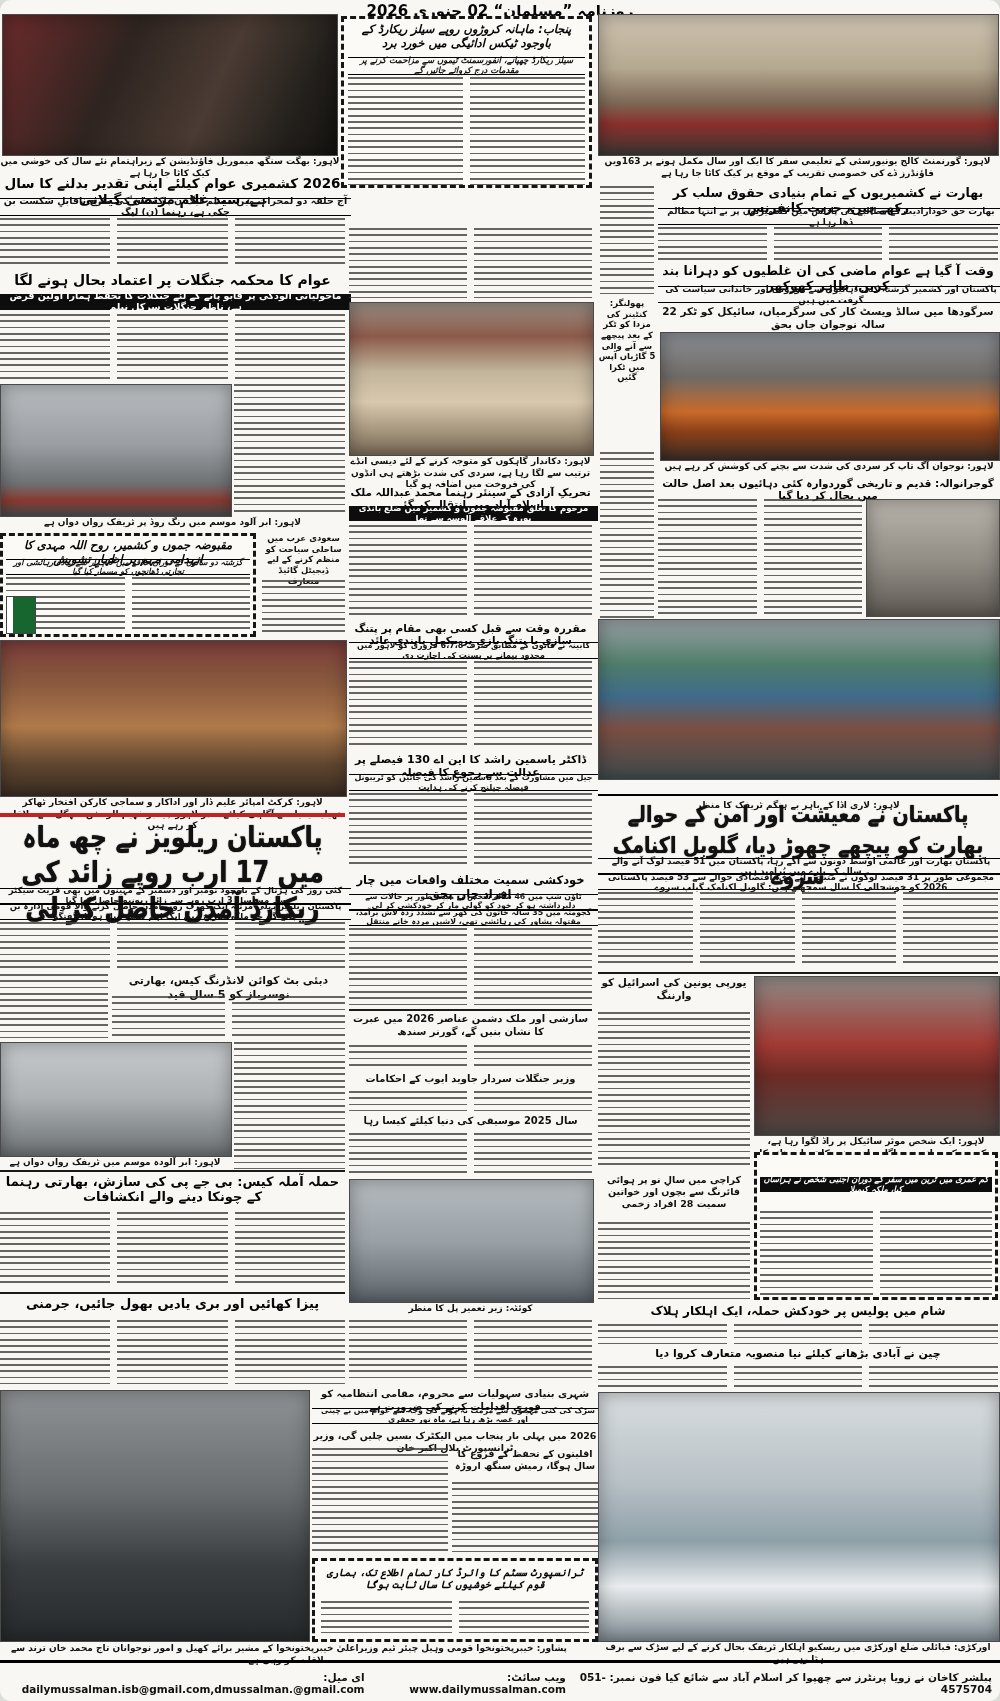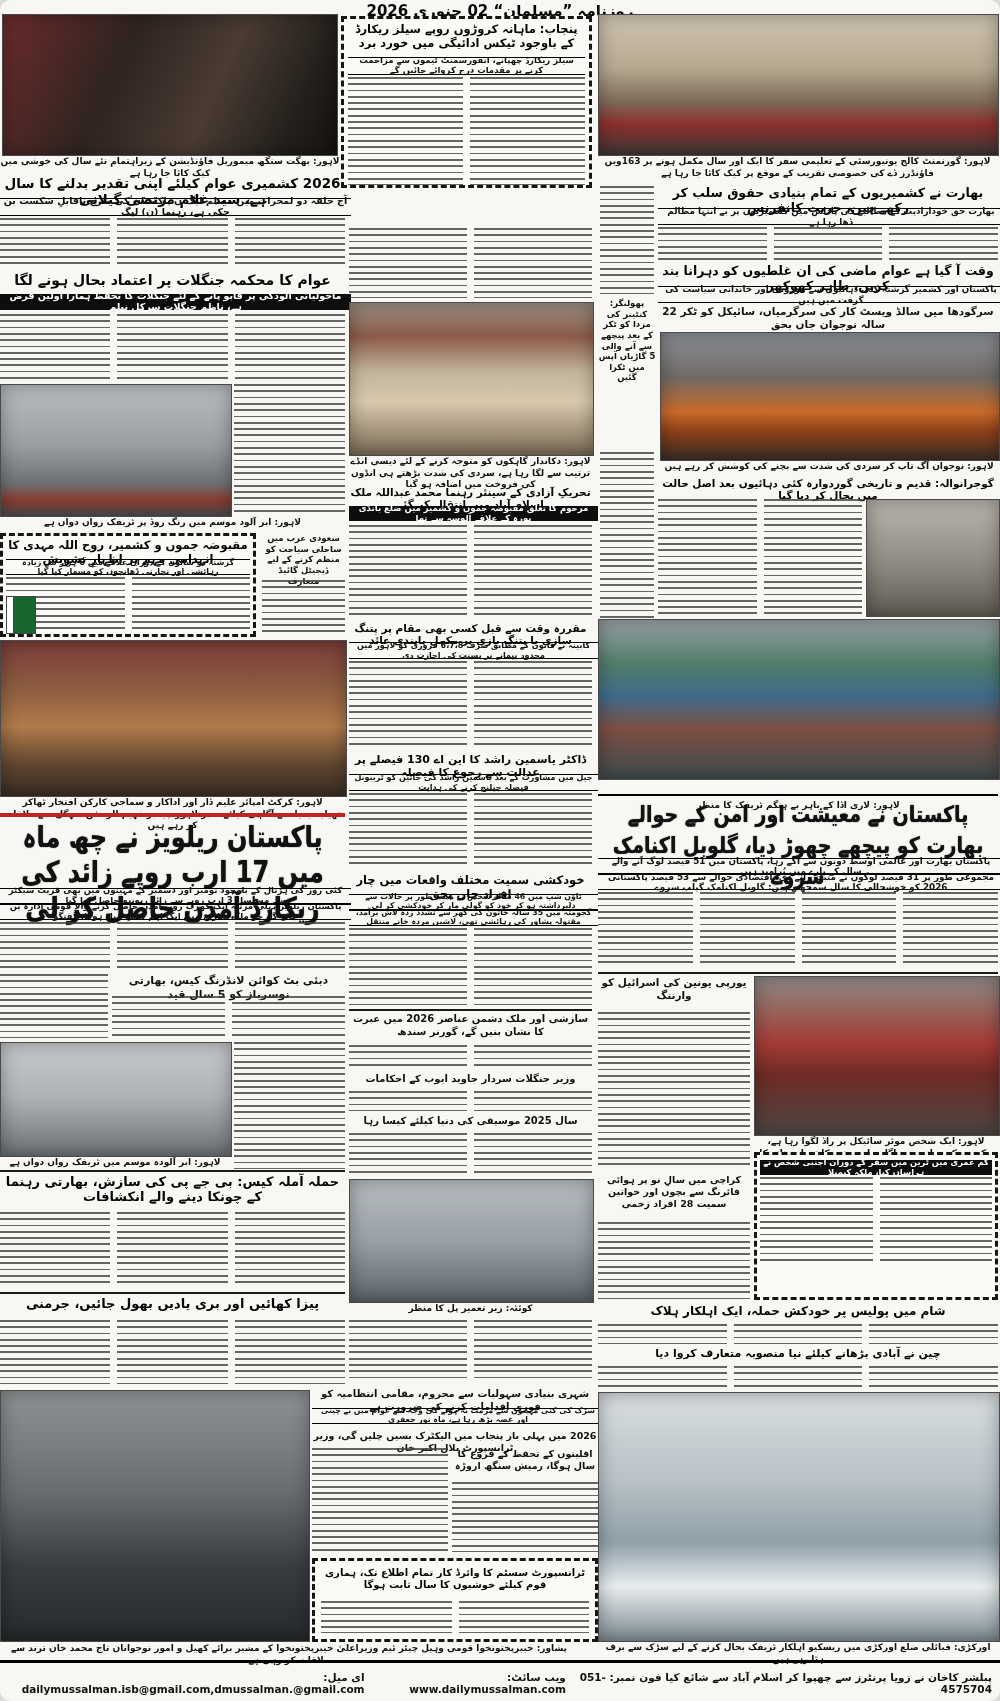--- a/index.html
+++ b/index.html
@@ -10,21 +10,21 @@
   .cap{font-size:9px;font-weight:700;text-align:center;line-height:1.3;color:#101010;}
   .h{font-weight:700;text-align:center;line-height:1.18;color:#050505;}
   .sub{font-size:9.5px;font-weight:700;text-align:center;border-top:1.5px solid #000;
        border-bottom:1.5px solid #000;display:flex;align-items:center;justify-content:center;
        padding:0 3px;line-height:1.15;}
   .subdark{background:#0d0d0d;color:#fff;font-size:9.5px;font-weight:700;display:flex;
        align-items:center;justify-content:center;text-align:center;padding:0 3px;line-height:1.15;}
   .cols{display:flex;gap:7px;}
   .col{flex:1;background-image:repeating-linear-gradient(to bottom,
        #40403e 0px,#40403e 1.7px,rgba(0,0,0,0) 1.7px,rgba(0,0,0,0) 6.3px);opacity:.8;}
-  .dash{border:3px dashed #161616;background:#fbfaf7;box-sizing:border-box;}
+  .dash{border:3px dashed #161616;background:#fbfaf7;box-sizing:border-box;font-style:italic;}
   .rule{background:#1a1a1a;height:1.5px;}
   .redrule{background:#c32222;}
   .bannerL{font-weight:700;font-size:24px;text-align:center;line-height:1.2;
        transform:scaleY(1.22);transform-origin:top center;text-shadow:0 0 1px #000;}
   .bannerR{font-weight:700;font-size:19px;text-align:center;line-height:1.4;
        transform:scaleY(1.18);transform-origin:top center;text-shadow:0 0 1px #000;}
   .mini{font-weight:700;text-align:center;line-height:1.25;}
 </style>
 </head>
 <body>
@@ -261,21 +261,21 @@
     </div>
   <div class="abs mini" style="left:598px;top:1174px;width:152px;height:44px;font-size:9.5px">کراچی میں سالِ نو پر ہوائی فائرنگ سے بچوں اور خواتین سمیت 28 افراد زخمی</div>
   <div class="abs cols" style="left:598px;top:1222px;width:152px;height:78px">
       <div class="col"></div>
     </div>
 
   <div class="abs ph" style="left:754px;top:976px;width:244px;height:158px;background:linear-gradient(180deg,#8d8a86 0%,#a33b35 42%,#6e2b26 62%,#4c4743 100%)"></div>
   <div class="abs cap" style="left:754px;top:1136px;width:244px">لاہور: ایک شخص موٹر سائیکل پر راڈ لگوا رہا ہے، حکومت کی جانب سے اگلے ماہ بسنت کا تہوار منانے کا اعلان کیا گیا ہے</div>
 
   <div class="abs dash" style="left:754px;top:1152px;width:244px;height:148px;padding:3px">
-    <div class="subdark" style="font-size:8.3px;height:15px;margin:2px 0">کم عمری میں ٹرین میں سفر کے دوران اجنبی شخص نے ہراساں کیا، ملکہ کیمیلا</div>
+    <div class="subdark" style="font-size:8.3px;height:15px;margin:19px 0">کم عمری میں ٹرین میں سفر کے دوران اجنبی شخص نے ہراساں کیا، ملکہ کیمیلا</div>
     <div class="cols" style="height:86px">
         <div class="col"></div>
         <div class="col"></div>
       </div>
   </div>
 
   <div class="abs h" style="left:598px;top:1304px;width:400px;height:18px;font-size:12px">شام میں پولیس پر خودکش حملہ، ایک اہلکار ہلاک</div>
   <div class="abs cols" style="left:598px;top:1324px;width:400px;height:20px">
       <div class="col"></div>
       <div class="col"></div>

